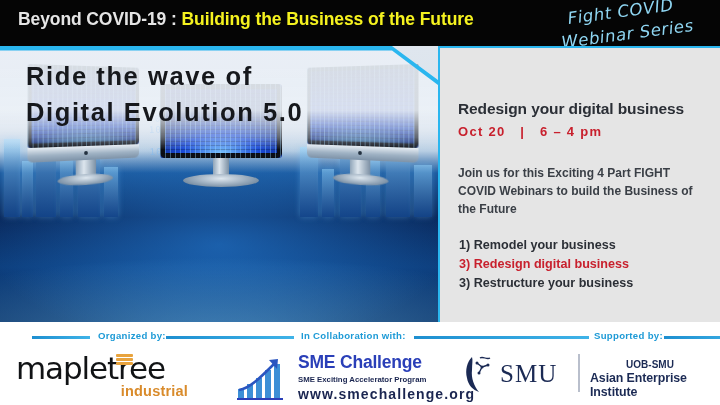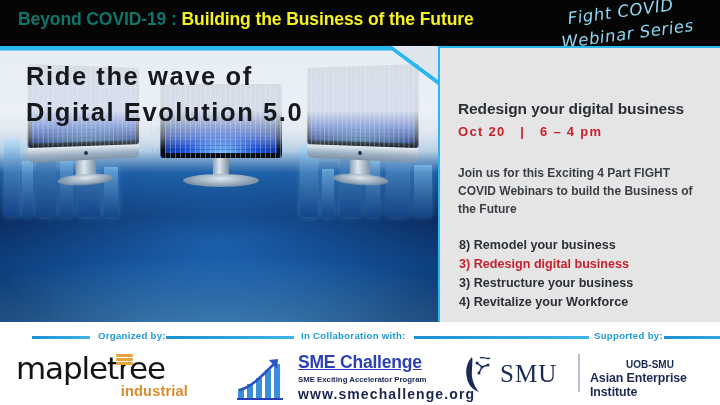--- a/index.html
+++ b/index.html
@@ -22,21 +22,21 @@
     width: 720px; height: 46px;
     background: #050505;
     overflow: hidden;
   }
   .banner-title {
     position: absolute; left: 18px; top: 9px;
     font-size: 17.5px; font-weight: bold;
     white-space: nowrap;
     letter-spacing: -0.1px;
   }
-  .banner-title .w { color: #0f766e; text-align: center; }
+  .banner-title .w { color: #e5e5e5; text-align: center; }
   .banner-title .y { color: #f5f21f; }
 
   .script-badge {
     position: absolute; left: 528px; top: 1px;
     width: 190px; height: 58px;
     transform: rotate(-7.5deg);
     color: #8fd6f2;
     font-family: "DejaVu Sans", sans-serif;
     font-size: 16.5px;
     font-style: italic;
@@ -234,21 +234,20 @@
     letter-spacing: 0.2px;
   }
 
   
   .sme { position: absolute; left: 236px; top: 30px; width: 205px; }
   .sme-chart { position: absolute; left: 0; top: 4px; width: 56px; height: 44px; }
   .sme-text { position: absolute; left: 62px; top: 0; width: 145px; }
   .sme-name {
     font-size: 17.5px; font-weight: bold; color: #2a3fb8;
     letter-spacing: -0.2px;
-    text-decoration: underline;
   }
   .sme-tag {
     font-size: 7.8px; font-weight: bold; color: #1a2550;
     margin-top: 2px;
   }
   .sme-url {
     font-size: 14px; font-weight: bold; color: #1a2550;
     letter-spacing: 1.1px; margin-top: 2px;
   }
 
@@ -345,24 +344,23 @@
 
   <div class="panel">
     <div class="panel-title">Redesign your digital business</div>
     <div class="panel-when">
       <span>Oct 20</span>
       &nbsp; <span>|</span> &nbsp;
       <span>6 – 4 pm</span>
     </div>
     <div class="panel-blurb">Join us for this Exciting 4 Part FIGHT COVID Webinars to build the Business of the Future</div>
     <ul class="panel-list">
-      <li>8) Remodel your business</li>
+      <li>1) Remodel your business</li>
       <li class="hl">3) Redesign digital business</li>
       <li>3) Restructure your business</li>
-      <li>4) Revitalize your Workforce</li>
     </ul>
   </div>
 
   <div class="strip">
 
     <div class="divider-row">
       <div class="dv-line" style="left:0px;   width:58px;"></div>
       <div class="dv-label" style="left:66px;">Organized by:</div>
       <div class="dv-line" style="left:134px; width:128px;"></div>
       <div class="dv-label" style="left:269px;">In Collaboration  with:</div>

